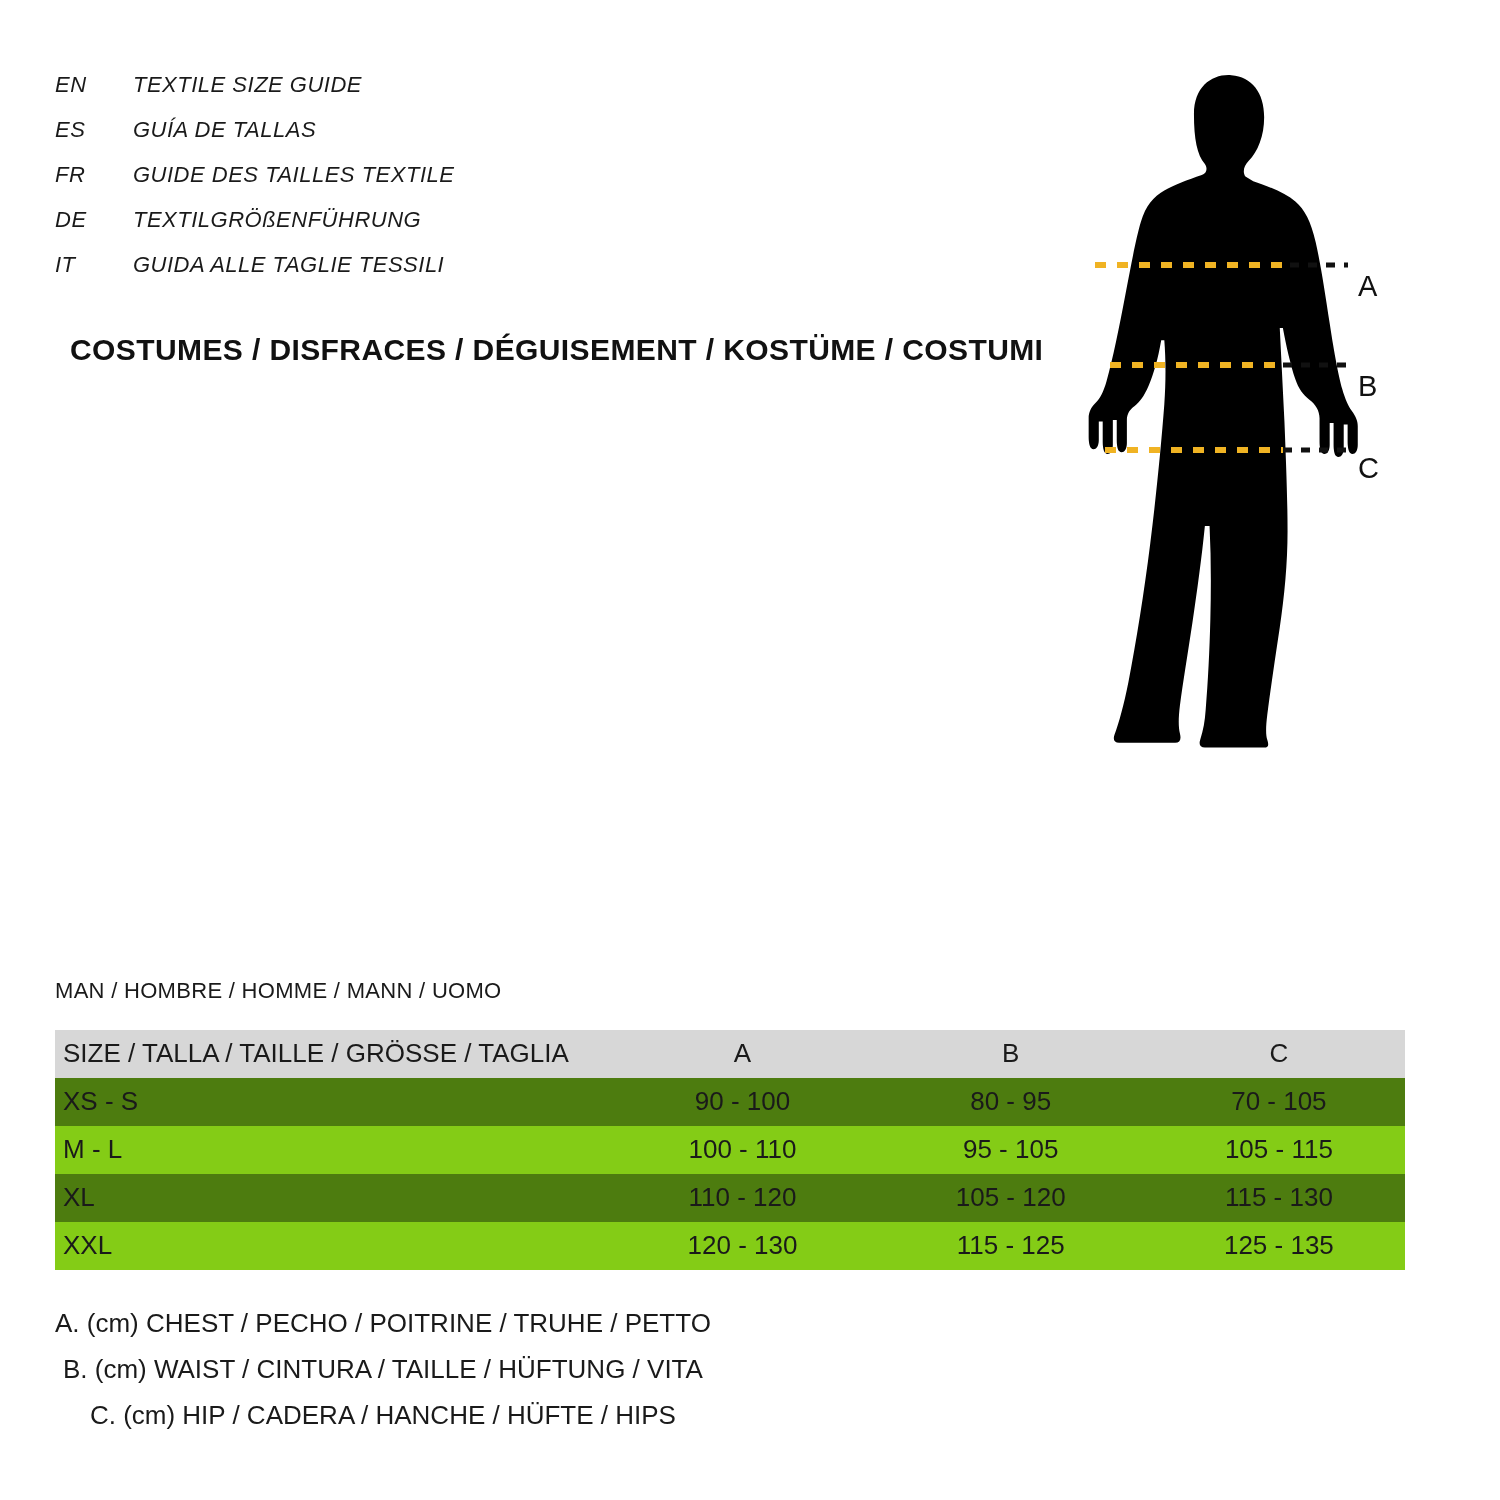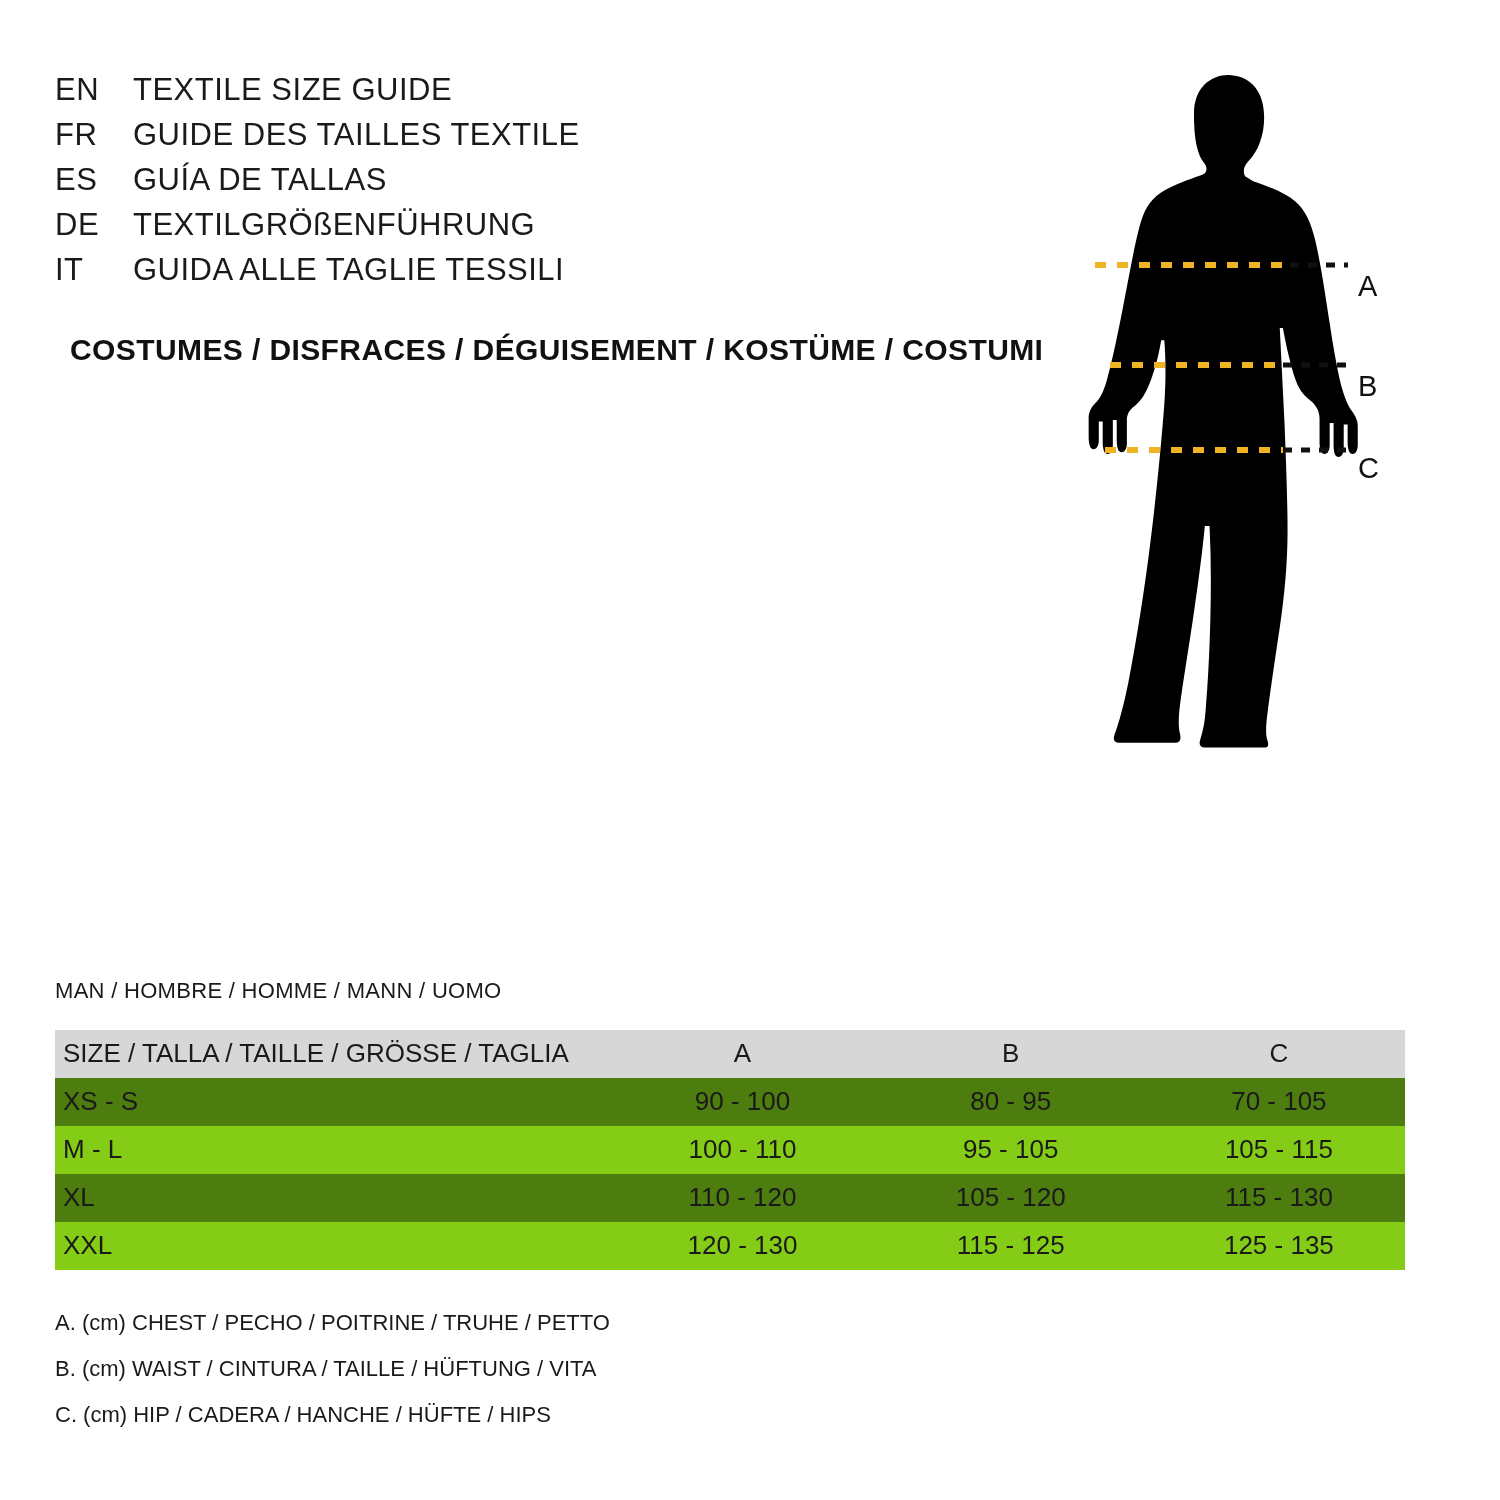--- a/index.html
+++ b/index.html
@@ -23,23 +23,24 @@
   .lang-block {
     position: absolute;
     left: 55px;
     top: 72px;
     width: 900px;
   }
   .lang-row {
     display: flex;
     align-items: baseline;
     height: 45px;
-    font-size: 31px;
+    font-size: 22px;
     letter-spacing: 0.5px;
     color: #1a1a1a;
+    font-style: italic;
   }
   .lang-code {
     width: 78px;
     flex: 0 0 78px;
   }
   .lang-text {
     flex: 1 1 auto;
   }
   .costumes-line {
     position: absolute;
@@ -108,42 +109,43 @@
   }
   .row-head { background: #d7d7d7; }
   .row-alt  { background: #84cc16; margin-top: 28px; }
   .row-plain { background: #4d7c0f; }
 
   
   .legend {
     position: absolute;
     left: 55px;
     top: 1300px;
-    font-size: 22px;
+    font-size: 26px;
     line-height: 46px;
     color: #1a1a1a;
+    text-align: center;
   }
 </style>
 </head>
 <body>
 
 <div id="page">
 
   <div class="lang-block">
     <div class="lang-row">
       <span class="lang-code">EN</span>
       <span class="lang-text">TEXTILE SIZE GUIDE</span>
     </div>
     <div class="lang-row">
+      <span class="lang-code">ES</span>
+      <span class="lang-text">GUÍA DE TALLAS</span>
+    </div>
+    <div class="lang-row">
       <span class="lang-code">FR</span>
       <span class="lang-text">GUIDE DES TAILLES TEXTILE</span>
-    </div>
-    <div class="lang-row">
-      <span class="lang-code">ES</span>
-      <span class="lang-text">GUÍA DE TALLAS</span>
     </div>
     <div class="lang-row">
       <span class="lang-code">DE</span>
       <span class="lang-text">TEXTILGRÖßENFÜHRUNG</span>
     </div>
     <div class="lang-row">
       <span class="lang-code">IT</span>
       <span class="lang-text">GUIDA ALLE TAGLIE TESSILI</span>
     </div>
   </div>

